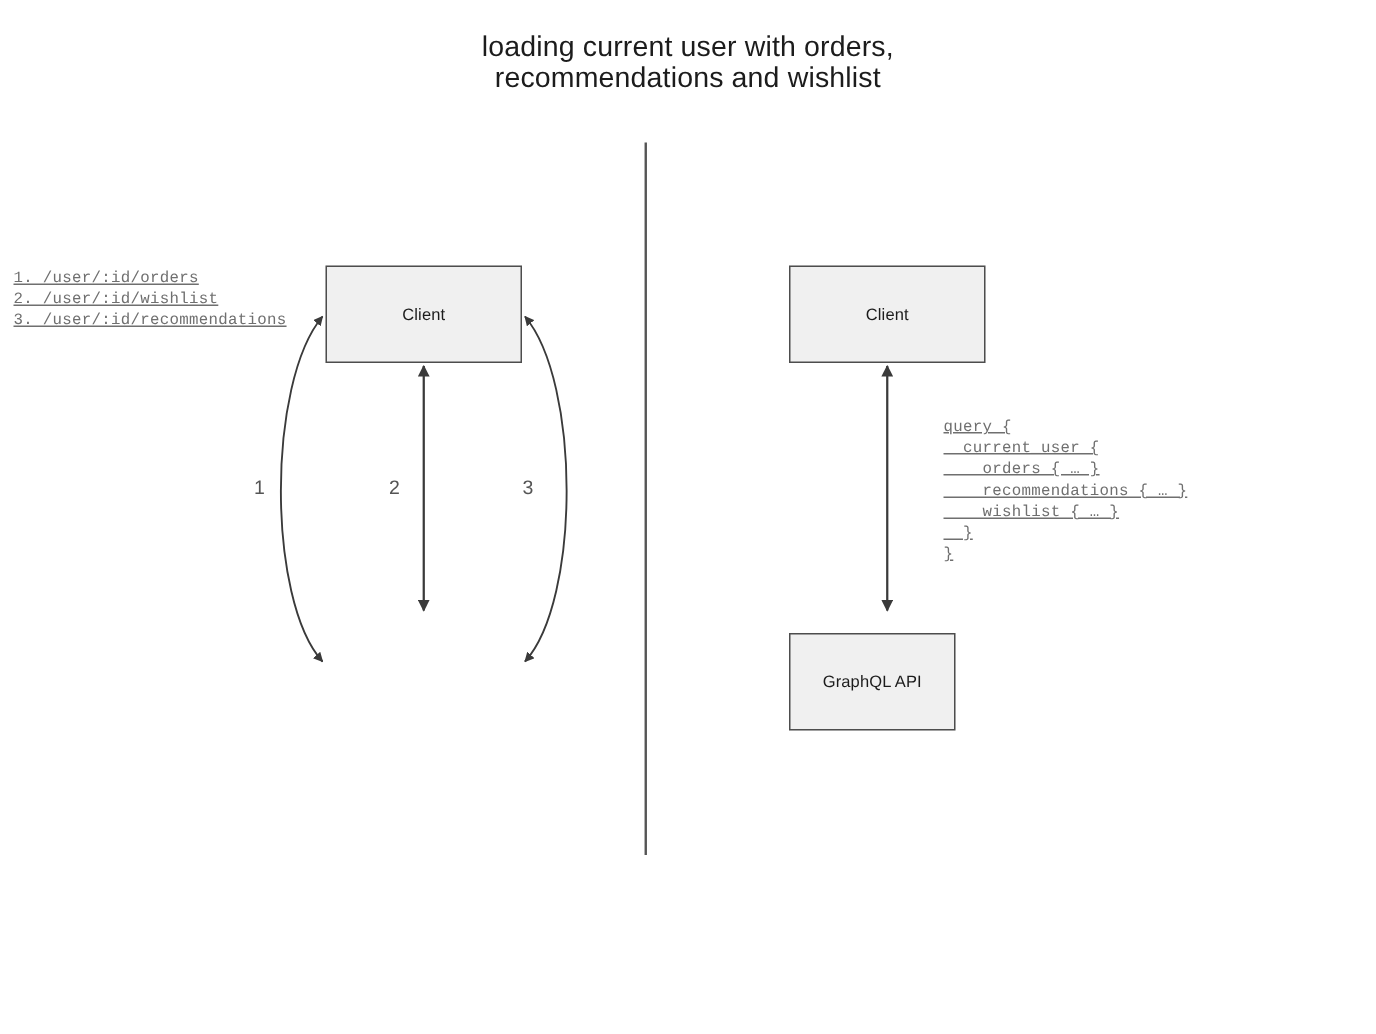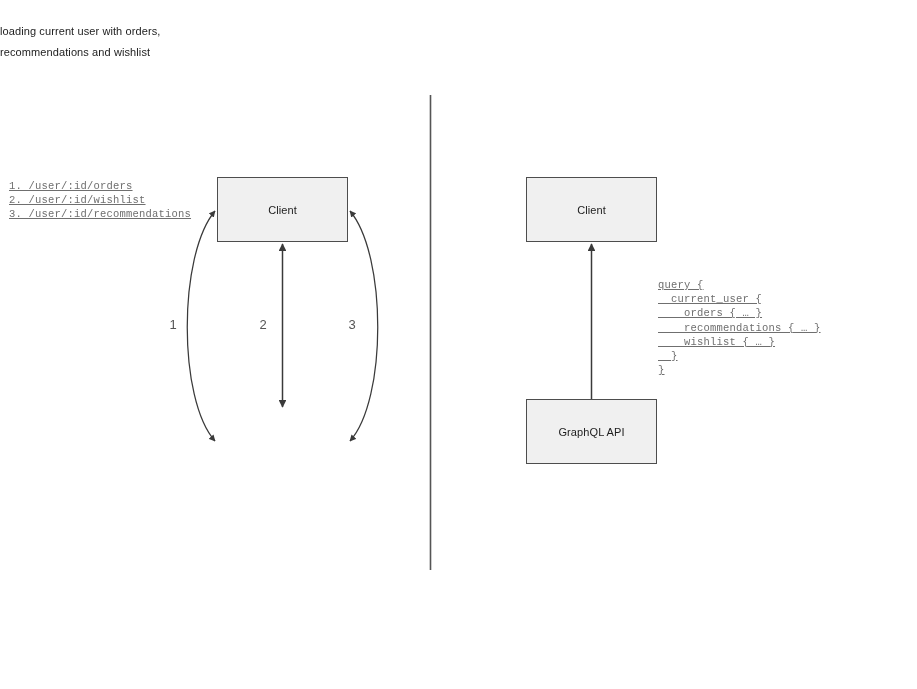--- a/index.html
+++ b/index.html
@@ -21,21 +21,22 @@
     top: 0;
     width: 917px;
     height: 689px;
   }
   
   .title {
     position: absolute;
     left: 0;
     top: 21px;
     width: 917px;
-    font-size: 11px;
+    text-align: center;
+    font-size: 19px;
     line-height: 21px;
     color: #1c1c1c;
     white-space: pre-line;
     letter-spacing: 0.1px;
   }
   
   .node {
     position: absolute;
     box-sizing: border-box;
     background: #f0f0f0;
@@ -43,35 +44,35 @@
     display: flex;
     align-items: center;
     justify-content: center;
     font-size: 11px;
     color: #1c1c1c;
     letter-spacing: 0.1px;
   }
   #node-client-rest  { left: 217px; top: 177px; width: 131px; height: 65px; }
   #node-rest-api     { left: 217px; top: 409px; width: 131px; height: 65px; }
   #node-client-gql   { left: 526px; top: 177px; width: 131px; height: 65px; }
-  #node-graphql-api  { left: 526px; top: 399px; width: 131px; height: 65px; }
+  #node-graphql-api  { left: 526px; top: 422px; width: 111px; height: 65px; }
 
   
   .mono {
     position: absolute;
     font-family: "Liberation Mono", "DejaVu Sans Mono", monospace;
     font-size: 10.5px;
     line-height: 14.2px;
     color: #6f6f6f;
     white-space: pre;
     letter-spacing: 0.2px;
     text-decoration: underline;
   }
   #endpoint-list { left: 9px;  top: 179px; }
-  #graphql-query { left: 658px; top: 278px; }
+  #graphql-query { left: 629px; top: 278px; }
 
   
   .edge-label {
     position: absolute;
     font-size: 13px;
     color: #555555;
     text-align: center;
     width: 20px;
   }
   #edge-label-1 { left: 163px; top: 317px; }

